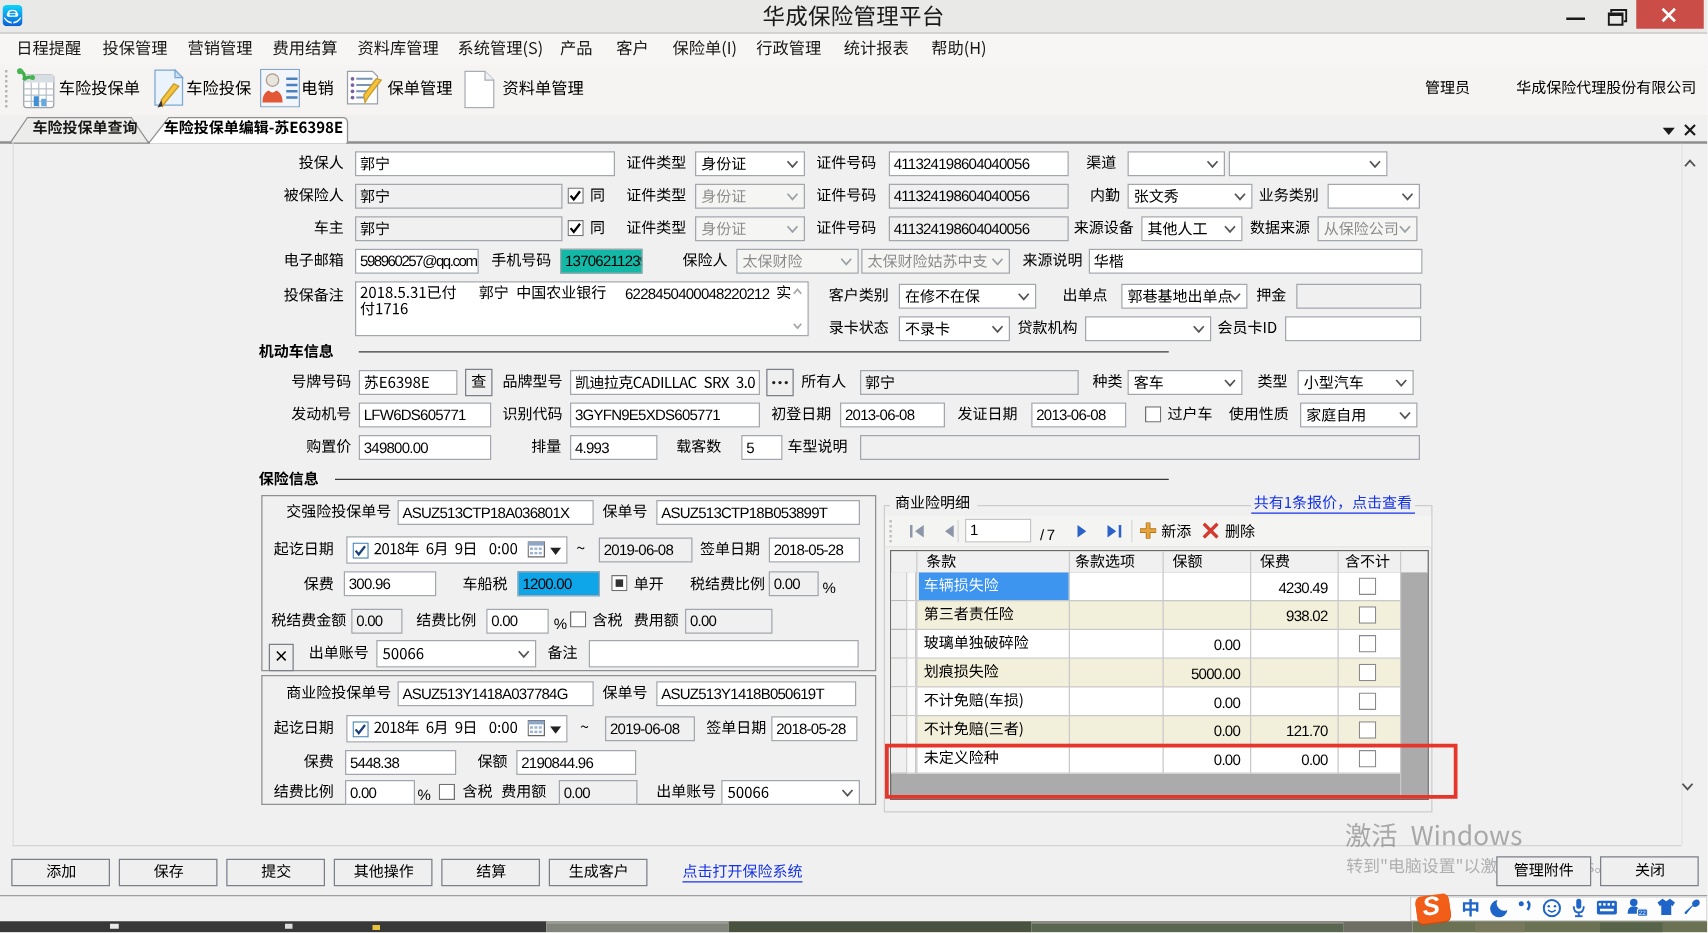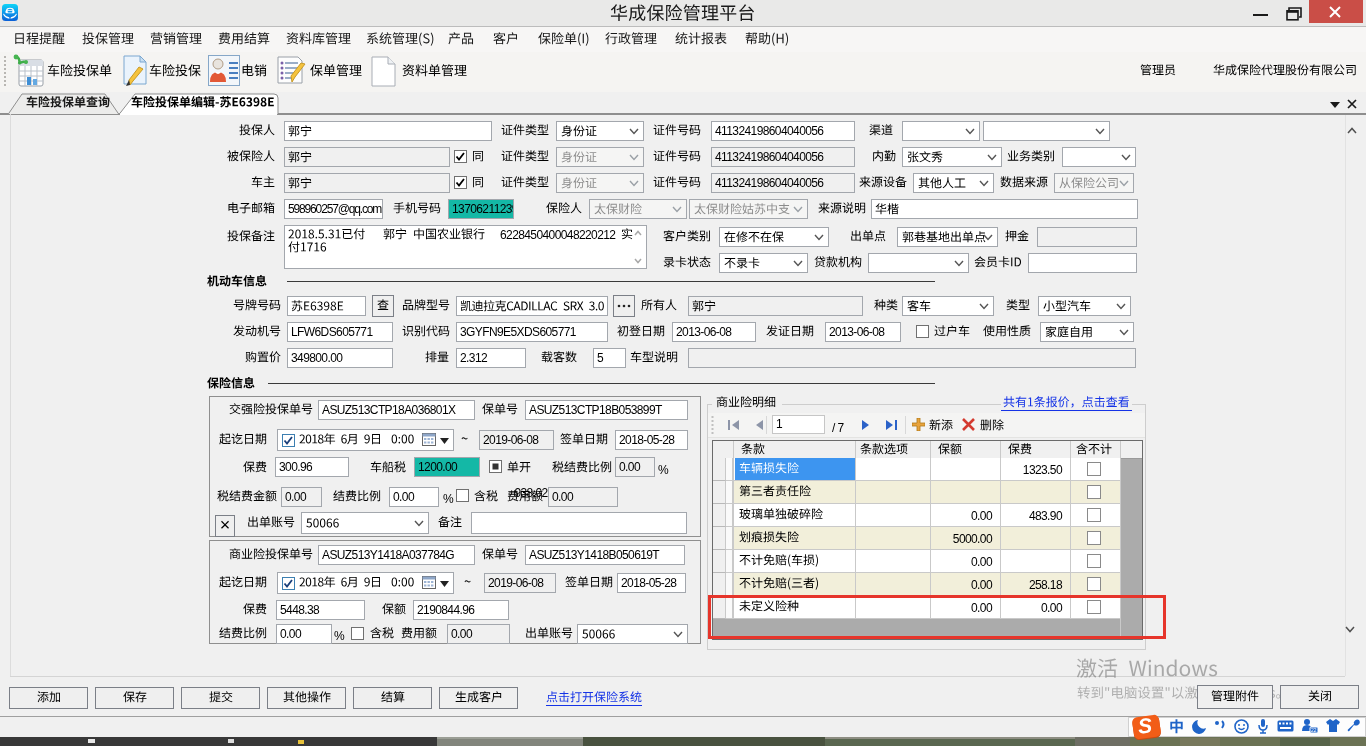--- a/index.html
+++ b/index.html
@@ -1177,21 +1177,21 @@
     </div>
     <div style="position:absolute;left:425.0px;top:351px;">
       <svg class="z" width="24.0" height="14" viewBox="0 0 24.0 14">
         <g fill="#000" transform="translate(0,10.34) scale(0.01200)">
           <use href="#g6392d" x="0"></use>
           <use href="#g91cfd" x="1000"></use>
         </g>
       </svg>
     </div>
     <div style="position:absolute;left:456px;top:348px;width:70px;height:20px;background:#fff;border:1px solid #a3a7ad;box-sizing:border-box;overflow:hidden">
-      <div class="nt" style="line-height:18px;letter-spacing:-0.6px">2.312</div>
+      <div class="nt" style="line-height:18px;letter-spacing:-0.6px">4.993</div>
     </div>
     <div style="position:absolute;left:541.0px;top:351px;">
       <svg class="z" width="36.0" height="14" viewBox="0 0 36.0 14">
         <g fill="#000" transform="translate(0,10.34) scale(0.01200)">
           <use href="#g8f7dd" x="0"></use>
           <use href="#g5ba2d" x="1000"></use>
           <use href="#g6570d" x="2000"></use>
         </g>
       </svg>
     </div>
@@ -1341,21 +1341,21 @@
     </div>
     <div style="position:absolute;left:370.0px;top:461px;">
       <svg class="z" width="36.0" height="14" viewBox="0 0 36.0 14">
         <g fill="#000" transform="translate(0,10.34) scale(0.01200)">
           <use href="#g8f66d" x="0"></use>
           <use href="#g8239d" x="1000"></use>
           <use href="#g7a0ed" x="2000"></use>
         </g>
       </svg>
     </div>
-    <div style="position:absolute;left:414px;top:457px;width:66px;height:20px;background:#14b8a6;border:1px solid #a3a7ad;box-sizing:border-box;overflow:hidden">
+    <div style="position:absolute;left:414px;top:457px;width:66px;height:20px;background:#0ea5e9;border:1px solid #a3a7ad;box-sizing:border-box;overflow:hidden">
       <div class="nt" style="line-height:18px;letter-spacing:-0.6px">1200.00</div>
     </div>
     <svg style="position:absolute;left:489px;top:460px" width="13" height="13" viewBox="0 0 13 13">
       <rect x="0.5" y="0.5" width="12" height="12" fill="#fff" stroke="#707070"></rect>
       <rect x="3.5" y="3.5" width="6" height="6" fill="#333"></rect>
     </svg>
     <div style="position:absolute;left:507px;top:461px;">
       <svg class="z" width="24.0" height="14" viewBox="0 0 24.0 14">
         <g fill="#000" transform="translate(0,10.34) scale(0.01200)">
           <use href="#g5355d" x="0"></use>
@@ -1803,61 +1803,60 @@
       <svg class="z" width="60.0" height="14" viewBox="0 0 60.0 14">
         <g fill="#fff" transform="translate(0,10.34) scale(0.01200)">
           <use href="#g8f66d" x="0"></use>
           <use href="#g8f86d" x="1000"></use>
           <use href="#g635fd" x="2000"></use>
           <use href="#g5931d" x="3000"></use>
           <use href="#g9669d" x="4000"></use>
         </g>
       </svg>
     </div>
-    <div class="nt" style="left:0;top:463px;position:absolute;width:1062px;text-align:right">1323.50</div>
+    <div class="nt" style="left:0;top:463px;position:absolute;width:1062px;text-align:right">4230.49</div>
     <svg style="position:absolute;left:1087px;top:462px" width="14" height="14" viewBox="0 0 14 14">
       <rect x="0.5" y="0.5" width="13" height="13" fill="#fff" stroke="#8a8a8a"></rect>
     </svg>
     <div style="position:absolute;left:713px;top:481px;width:407px;height:23px;background:#f2efda;border-bottom:1px solid #c9c9c9;box-sizing:border-box"></div>
     <div style="position:absolute;left:713px;top:481px;width:13px;height:23px;background:#f0f0f0;border-right:1px solid #c9c9c9;border-bottom:1px solid #b9b9b9;box-sizing:border-box"></div>
     <div style="position:absolute;left:726px;top:481px;width:7px;height:23px;background:#fafafa;border-right:1px solid #c9c9c9;border-bottom:1px solid #c9c9c9;box-sizing:border-box"></div>
     <div style="position:absolute;left:739px;top:485px;">
       <svg class="z" width="72.0" height="14" viewBox="0 0 72.0 14">
         <g fill="#000" transform="translate(0,10.34) scale(0.01200)">
           <use href="#g7b2cd" x="0"></use>
           <use href="#g4e09d" x="1000"></use>
           <use href="#g8005d" x="2000"></use>
           <use href="#g8d23d" x="3000"></use>
           <use href="#g4efbd" x="4000"></use>
           <use href="#g9669d" x="5000"></use>
         </g>
       </svg>
     </div>
-    <div class="nt" style="left:0;top:486px;position:absolute;width:1062px;text-align:center">938.02</div>
+    <div class="nt" style="left:0;top:486px;position:absolute;width:1062px;text-align:right">938.02</div>
     <svg style="position:absolute;left:1087px;top:485px" width="14" height="14" viewBox="0 0 14 14">
       <rect x="0.5" y="0.5" width="13" height="13" fill="#fff" stroke="#8a8a8a"></rect>
     </svg>
     <div style="position:absolute;left:713px;top:504px;width:407px;height:23px;background:#fff;border-bottom:1px solid #c9c9c9;box-sizing:border-box"></div>
     <div style="position:absolute;left:713px;top:504px;width:13px;height:23px;background:#f0f0f0;border-right:1px solid #c9c9c9;border-bottom:1px solid #b9b9b9;box-sizing:border-box"></div>
     <div style="position:absolute;left:726px;top:504px;width:7px;height:23px;background:#fafafa;border-right:1px solid #c9c9c9;border-bottom:1px solid #c9c9c9;box-sizing:border-box"></div>
     <div style="position:absolute;left:739px;top:508px;">
       <svg class="z" width="84.0" height="14" viewBox="0 0 84.0 14">
         <g fill="#000" transform="translate(0,10.34) scale(0.01200)">
           <use href="#g73bbd" x="0"></use>
           <use href="#g7483d" x="1000"></use>
           <use href="#g5355d" x="2000"></use>
           <use href="#g72ecd" x="3000"></use>
           <use href="#g7834d" x="4000"></use>
           <use href="#g788ed" x="5000"></use>
           <use href="#g9669d" x="6000"></use>
         </g>
       </svg>
     </div>
     <div class="nt" style="left:0;top:509px;position:absolute;width:992px;text-align:right">0.00</div>
-    <div class="nt" style="left:0;top:509px;position:absolute;width:1062px;text-align:right">483.90</div>
     <svg style="position:absolute;left:1087px;top:508px" width="14" height="14" viewBox="0 0 14 14">
       <rect x="0.5" y="0.5" width="13" height="13" fill="#fff" stroke="#8a8a8a"></rect>
     </svg>
     <div style="position:absolute;left:713px;top:527px;width:407px;height:23px;background:#f2efda;border-bottom:1px solid #c9c9c9;box-sizing:border-box"></div>
     <div style="position:absolute;left:713px;top:527px;width:13px;height:23px;background:#f0f0f0;border-right:1px solid #c9c9c9;border-bottom:1px solid #b9b9b9;box-sizing:border-box"></div>
     <div style="position:absolute;left:726px;top:527px;width:7px;height:23px;background:#fafafa;border-right:1px solid #c9c9c9;border-bottom:1px solid #c9c9c9;box-sizing:border-box"></div>
     <div style="position:absolute;left:739px;top:531px;">
       <svg class="z" width="60.0" height="14" viewBox="0 0 60.0 14">
         <g fill="#000" transform="translate(0,10.34) scale(0.01200)">
           <use href="#g5212d" x="0"></use>
@@ -1904,21 +1903,21 @@
           <use href="#g514dd" x="2000"></use>
           <use href="#g8d54d" x="3000"></use>
           <use href="#g28d" x="4000"></use>
           <use href="#g4e09d" x="4338"></use>
           <use href="#g8005d" x="5338"></use>
           <use href="#g29d" x="6338"></use>
         </g>
       </svg>
     </div>
     <div class="nt" style="left:0;top:578px;position:absolute;width:992px;text-align:right">0.00</div>
-    <div class="nt" style="left:0;top:578px;position:absolute;width:1062px;text-align:right">258.18</div>
+    <div class="nt" style="left:0;top:578px;position:absolute;width:1062px;text-align:right">121.70</div>
     <svg style="position:absolute;left:1087px;top:577px" width="14" height="14" viewBox="0 0 14 14">
       <rect x="0.5" y="0.5" width="13" height="13" fill="#fff" stroke="#8a8a8a"></rect>
     </svg>
     <div style="position:absolute;left:713px;top:596px;width:407px;height:23px;background:#fff;border-bottom:1px solid #c9c9c9;box-sizing:border-box"></div>
     <div style="position:absolute;left:713px;top:596px;width:13px;height:23px;background:#f0f0f0;border-right:1px solid #c9c9c9;border-bottom:1px solid #b9b9b9;box-sizing:border-box"></div>
     <div style="position:absolute;left:726px;top:596px;width:7px;height:23px;background:#fafafa;border-right:1px solid #c9c9c9;border-bottom:1px solid #c9c9c9;box-sizing:border-box"></div>
     <div style="position:absolute;left:739px;top:600px;">
       <svg class="z" width="60.0" height="14" viewBox="0 0 60.0 14">
         <g fill="#000" transform="translate(0,10.34) scale(0.01200)">
           <use href="#g672ad" x="0"></use>

